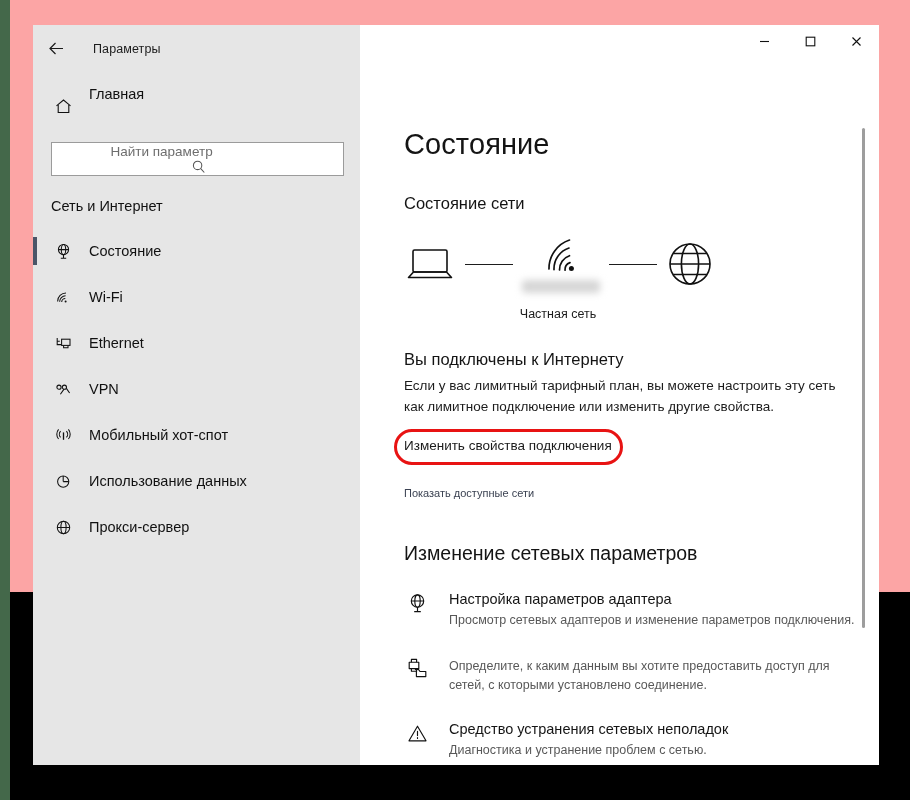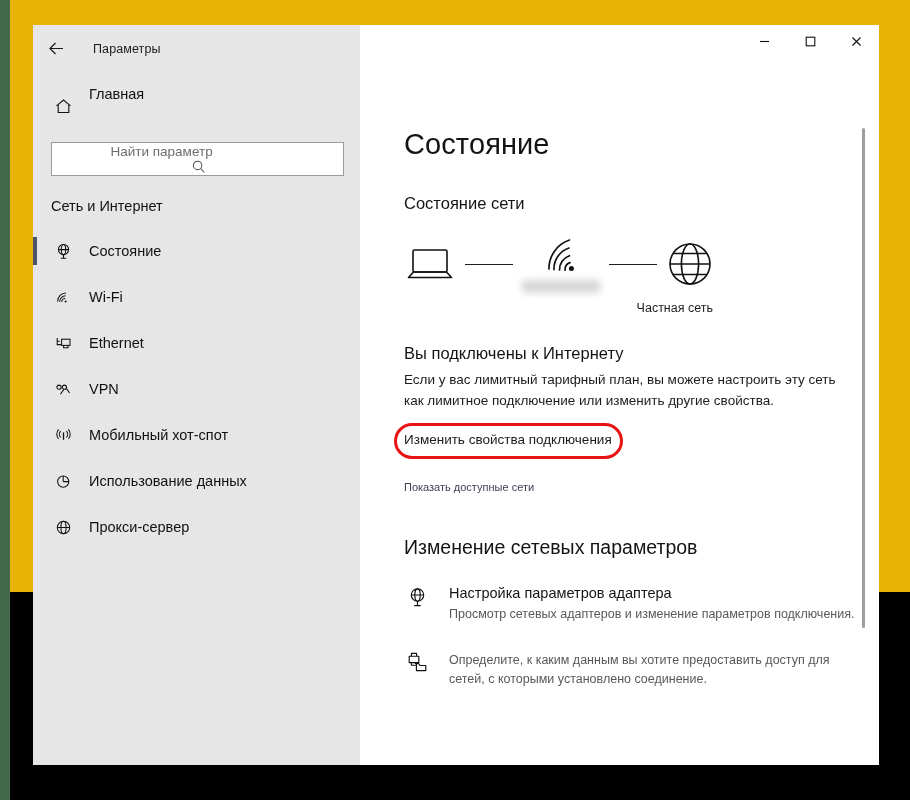--- a/index.html
+++ b/index.html
@@ -2,21 +2,21 @@
 <html lang="ru"><head>
 <meta charset="utf-8">
 <style>
   * { margin:0; padding:0; box-sizing:border-box; }
   html, body {
     width:910px; height:800px;
     background:#000;
     font-family:"Liberation Sans", sans-serif;
     overflow:hidden;
   }
-  #root { position:relative; width:910px; height:592px; background:#eab308; }
+  #root { position:relative; width:910px; height:592px; background:#fca5a5; }
 
   
   .edge-strip {
     position:absolute; left:0; top:0; width:10px; height:800px;
     background:#44684a;
   }
 
   
   .window {
     position:absolute; left:33px; top:25px;
@@ -134,21 +134,21 @@
   .dg-ico { color:#111; display:flex; align-items:center; justify-content:center; }
   .wifi-block { position:relative; display:flex; flex-direction:column; align-items:center; }
   .blur-bar {
     width:78px; height:13px; margin-top:5px;
     border-radius:3px;
     background:#d6d6d6;
     filter:blur(3.5px);
   }
   .net-type {
     font-size:12.5px; color:#1c1c1c;
-    text-align:right; width:310px; margin-top:8px;
+    text-align:center; width:310px; margin-top:14px;
     margin-left:-1px;
   }
 
   .conn-title { font-size:16.5px; color:#141414; margin-top:29px; }
   .conn-desc {
     font-size:13.5px; color:#1c1c1c; line-height:1.58;
     margin-top:6px; max-width:432px;
   }
 
   .link-hl {
@@ -417,20 +417,32 @@
                 <path d="M5.4 6.2V3.4h5.2v2.8"></path>
                 <path d="M5.4 12.6v2.6h5.2v-2.6"></path>
                 <path d="M9.4 13.4h3l1.6 2.1h5.8v5.1h-9.4v-7.2z"></path>
               </svg>
             </span>
             <span>
               <div class="opt-desc">Определите, к каким данным вы хотите предоставить доступ для сетей, с которыми установлено соединение.</div>
             </span>
           </div>
 
+          <div class="opt">
+            <span class="opt-ico">
+              <svg width="23" height="23" viewBox="0 0 23 23" fill="none" stroke="currentColor" stroke-width="1.15" stroke-linejoin="round">
+                <path d="M11.5 4.2L20 18.8H3z"></path>
+                <path d="M11.5 9.4v4.2M11.5 15.6v.9" stroke-linecap="round"></path>
+              </svg>
+            </span>
+            <span>
+              <span class="opt-title">Средство устранения сетевых неполадок</span>
+              <div class="opt-desc">Диагностика и устранение проблем с сетью.</div>
+            </span>
+          </div>
 
         </div>
 
         <div class="scrollbar">
           <div class="scroll-thumb"></div>
         </div>
       </div>
 
     </div>
   </div>

